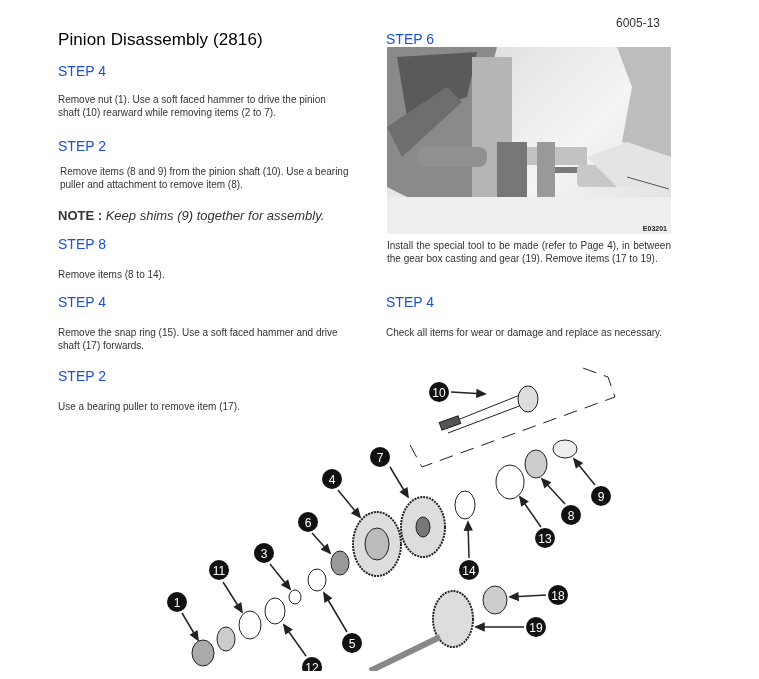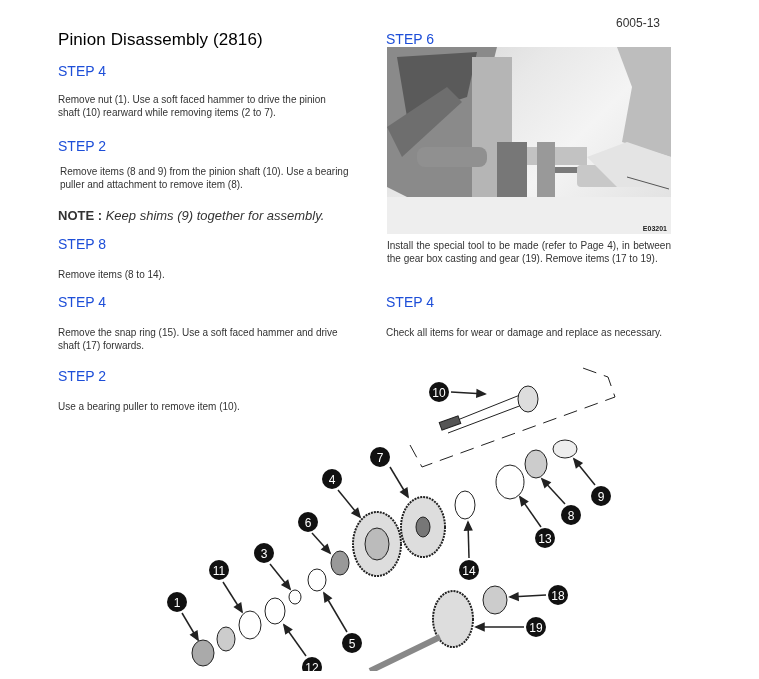--- a/index.html
+++ b/index.html
@@ -36,21 +36,21 @@
   <i>Keep shims (9) together for assembly.</i>
 </div>
 
 <div class="abs step-h" style="left:58px;top:236px">STEP 8</div>
 <div class="abs step-p" style="left:58px;top:268px;width:290px">Remove items (8 to 14).</div>
 
 <div class="abs step-h" style="left:58px;top:294px">STEP 4</div>
 <div class="abs step-p" style="left:58px;top:326px;width:290px">Remove the snap ring (15). Use a soft faced hammer and drive shaft (17) forwards.</div>
 
 <div class="abs step-h" style="left:58px;top:368px">STEP 2</div>
-<div class="abs step-p" style="left:58px;top:400px;width:290px">Use a bearing puller to remove item (10).</div>
+<div class="abs step-p" style="left:58px;top:400px;width:290px">Use a bearing puller to remove item (17).</div>
 
 <div class="abs step-h" style="left:386px;top:31px">STEP 6</div>
 
 <div class="abs photo">
   <svg width="284" height="187" viewBox="0 0 284 187">
     <polygon points="0,0 110,0 95,60 120,150 60,170 0,140" fill="#8a8a8a"></polygon>
     <polygon points="10,10 90,5 80,50 20,70" fill="#5a5a5a"></polygon>
     <polygon points="0,80 60,40 75,55 15,110" fill="#6e6e6e"></polygon>
     <rect x="85" y="10" width="40" height="150" fill="#b5b5b5"></rect>
     <rect x="30" y="100" width="70" height="20" rx="8" fill="#909090"></rect>

